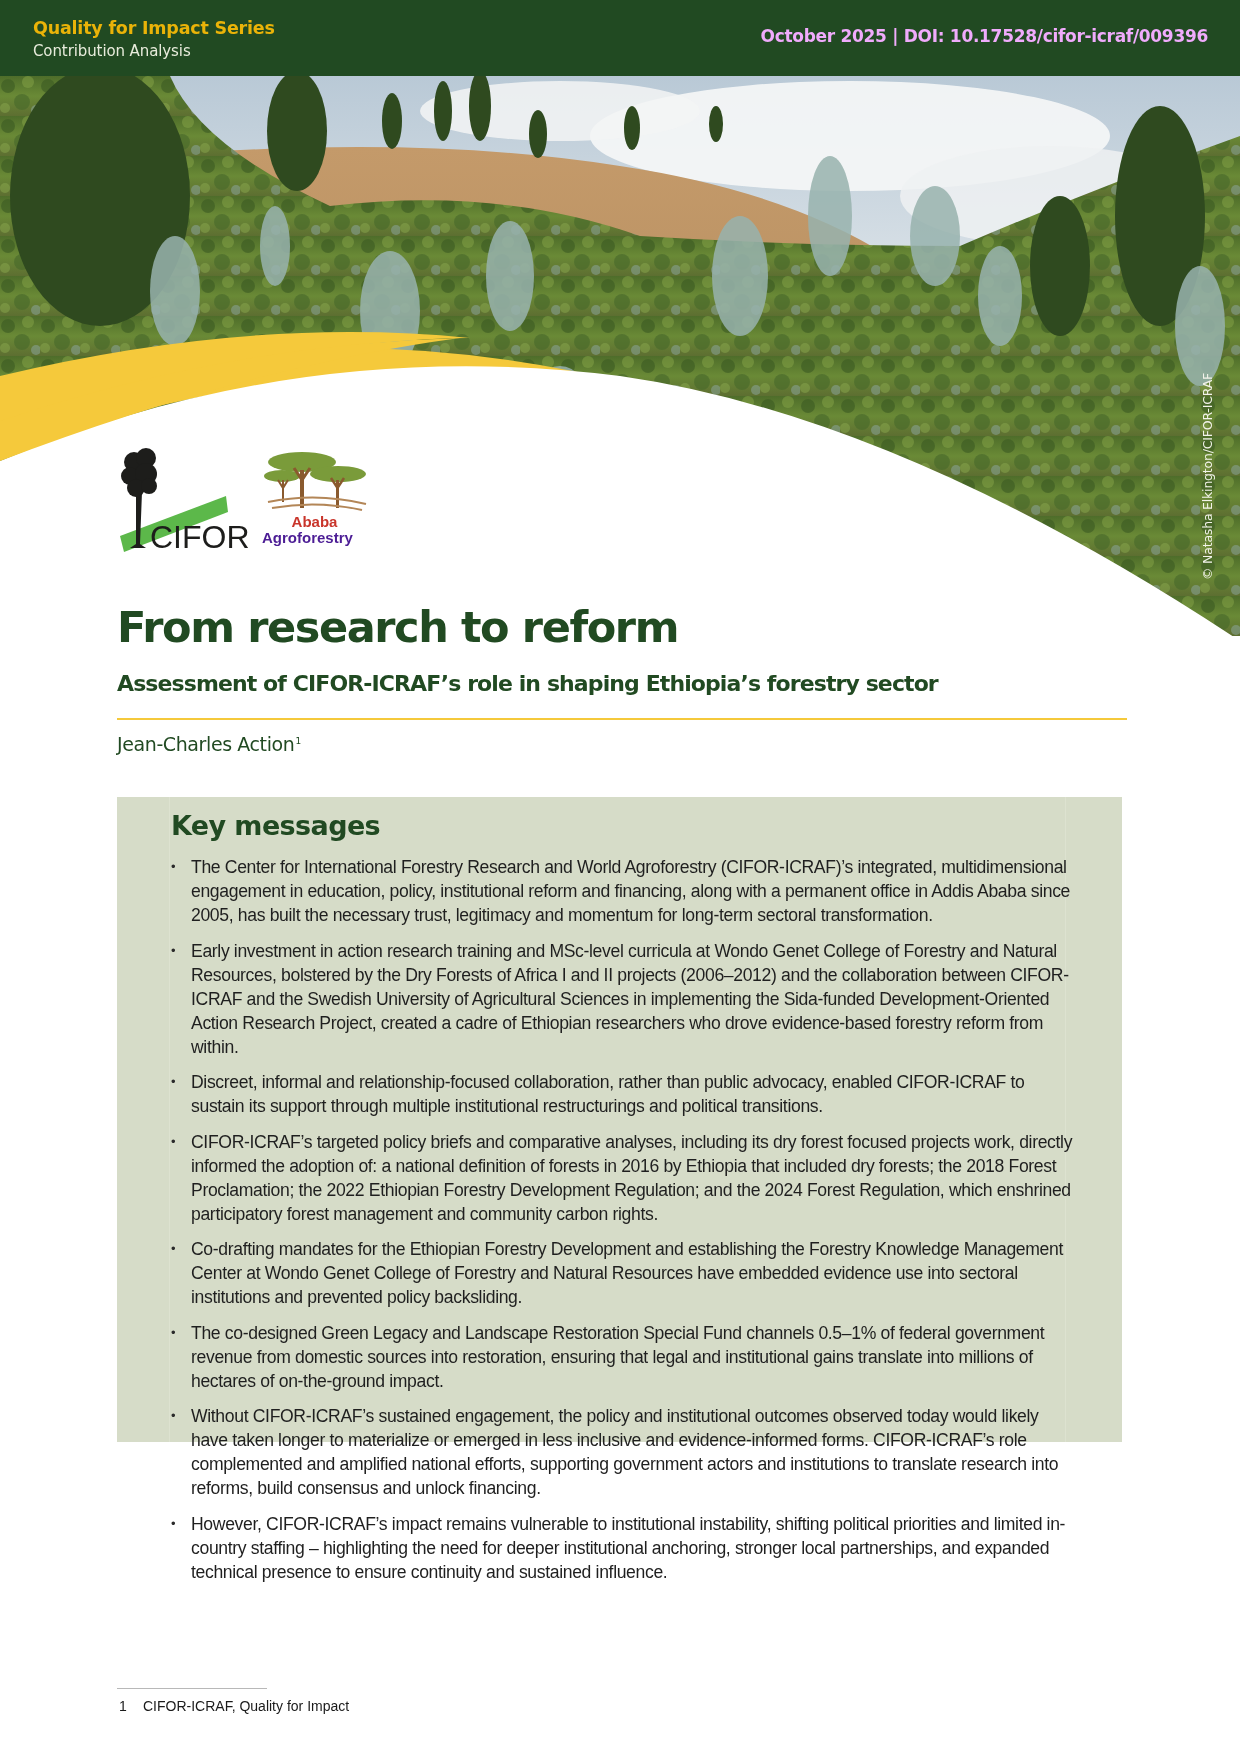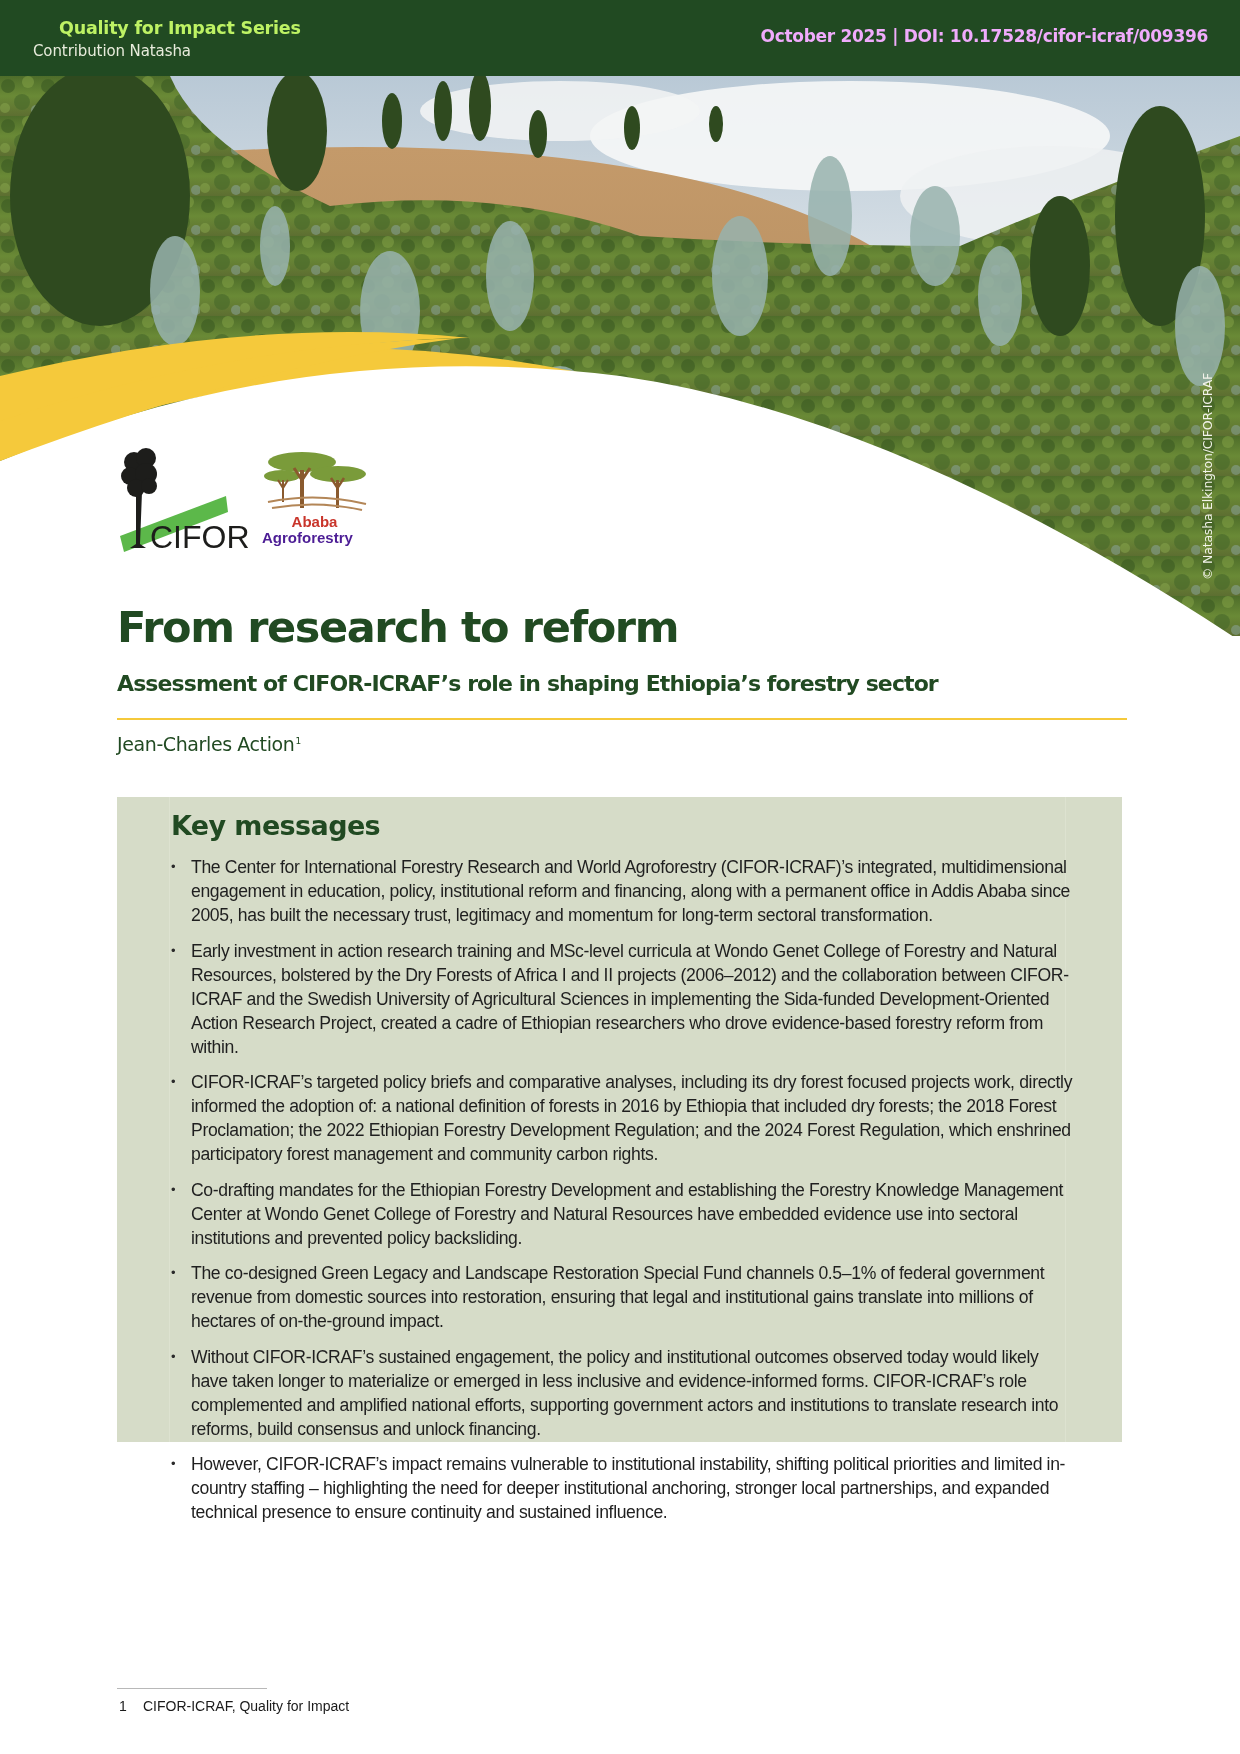--- a/index.html
+++ b/index.html
@@ -1,21 +1,21 @@
 <!DOCTYPE html>
 <html><head>
 <meta charset="utf-8">
 <style>
   * { box-sizing: border-box; margin: 0; padding: 0; }
   html, body { width: 1240px; height: 1754px; background: #ffffff; overflow: hidden; }
   body { position: relative; font-family: "DejaVu Sans", sans-serif; color: #1e1e1e; }
 
   
   .topbar { position: absolute; left: 0; top: 0; width: 1240px; height: 76px; background: #214a22; color: #e3e8d6; }
-  .topbar .series { position: absolute; left: 33px; top: 18px; font-family: "DejaVu Sans", sans-serif; font-weight: bold; font-size: 17.5px; letter-spacing: -0.2px; color: #bef264; margin-left: 26px; }
+  .topbar .series { position: absolute; left: 33px; top: 18px; font-family: "DejaVu Sans", sans-serif; font-weight: bold; font-size: 17.5px; letter-spacing: -0.2px; color: #eab308; }
   .topbar .sub { position: absolute; left: 33px; top: 42px; font-family: "DejaVu Sans", sans-serif; font-size: 15px; color: #e8ecdc; letter-spacing: -0.1px; }
   .topbar .doi { position: absolute; right: 32px; top: 26px; font-family: "DejaVu Sans", sans-serif; font-size: 17px; color: #f0abfc; letter-spacing: -0.3px; font-weight: 700; }
 
   
   .hero { position: absolute; left: 0; top: 76px; width: 1240px; height: 560px; overflow: hidden; }
   .hero svg { display: block; }
   .credit { position: absolute; left: 1200px; top: 580px; transform-origin: 0 0; transform: rotate(-90deg); white-space: nowrap; font-family: "DejaVu Sans", sans-serif; font-size: 12.5px; color: #f3f3ea; letter-spacing: -0.2px; }
 
   
   .logo-cifor { position: absolute; left: 116px; top: 448px; width: 114px; height: 104px; }
@@ -43,21 +43,21 @@
   
   .fn-rule { position: absolute; left: 117px; top: 1688px; width: 150px; height: 1px; background: #b8b8b8; }
   .footnote { position: absolute; left: 119px; top: 1698px; font-family: "Liberation Sans", sans-serif; font-size: 14px; color: #1a1a1a; }
   .footnote .num { display: inline-block; width: 24px; }
 </style>
 </head>
 <body>
 
 <div class="topbar">
   <div class="series">Quality for Impact Series</div>
-  <div class="sub">Contribution Natasha</div>
+  <div class="sub">Contribution Analysis</div>
   <div class="doi">October 2025 | DOI: 10.17528/cifor-icraf/009396</div>
 </div>
 
 <div class="hero">
   <svg width="1240" height="560" viewBox="0 0 1240 560" xmlns="http://www.w3.org/2000/svg">
     <defs>
       <linearGradient id="sky" x1="0" y1="0" x2="0" y2="1">
         <stop offset="0" stop-color="#b9c9d6"></stop>
         <stop offset="0.5" stop-color="#e6ebee"></stop>
         <stop offset="1" stop-color="#d4dbdf"></stop>
@@ -164,20 +164,21 @@
 <div class="rule"></div>
 <div class="author"><span>Jean-Charles Action</span><sup>1</sup></div>
 
 <div class="keybox">
   <div class="inner-line-l"></div>
   <div class="inner-line-r"></div>
   <div class="km-title">Key messages</div>
   <ul class="km-list">
     <li>The Center for International Forestry Research and World Agroforestry (CIFOR-ICRAF)’s integrated, multidimensional engagement in education, policy, institutional reform and financing, along with a permanent office in Addis Ababa since 2005, has built the necessary trust, legitimacy and momentum for long-term sectoral transformation.</li>
     <li>Early investment in action research training and MSc-level curricula at Wondo Genet College of Forestry and Natural Resources, bolstered by the Dry Forests of Africa I and II projects (2006–2012) and the collaboration between CIFOR-ICRAF and the Swedish University of Agricultural Sciences in implementing the Sida-funded Development-Oriented Action Research Project, created a cadre of Ethiopian researchers who drove evidence-based forestry reform from within.</li>
+    <li>Discreet, informal and relationship-focused collaboration, rather than public advocacy, enabled CIFOR-ICRAF to sustain its support through multiple institutional restructurings and political transitions.</li>
     <li>CIFOR-ICRAF’s targeted policy briefs and comparative analyses, including its dry forest focused projects work, directly informed the adoption of: a national definition of forests in 2016 by Ethiopia that included dry forests; the 2018 Forest Proclamation; the 2022 Ethiopian Forestry Development Regulation; and the 2024 Forest Regulation, which enshrined participatory forest management and community carbon rights.</li>
     <li>Co-drafting mandates for the Ethiopian Forestry Development and establishing the Forestry Knowledge Management Center at Wondo Genet College of Forestry and Natural Resources have embedded evidence use into sectoral institutions and prevented policy backsliding.</li>
     <li>The co-designed Green Legacy and Landscape Restoration Special Fund channels 0.5–1% of federal government revenue from domestic sources into restoration, ensuring that legal and institutional gains translate into millions of hectares of on-the-ground impact.</li>
     <li>Without CIFOR-ICRAF’s sustained engagement, the policy and institutional outcomes observed today would likely have taken longer to materialize or emerged in less inclusive and evidence-informed forms. CIFOR-ICRAF’s role complemented and amplified national efforts, supporting government actors and institutions to translate research into reforms, build consensus and unlock financing.</li>
     <li>However, CIFOR-ICRAF’s impact remains vulnerable to institutional instability, shifting political priorities and limited in-country staffing – highlighting the need for deeper institutional anchoring, stronger local partnerships, and expanded technical presence to ensure continuity and sustained influence.</li>
   </ul>
 </div>
 
 <div class="fn-rule"></div>
 <div class="footnote">

